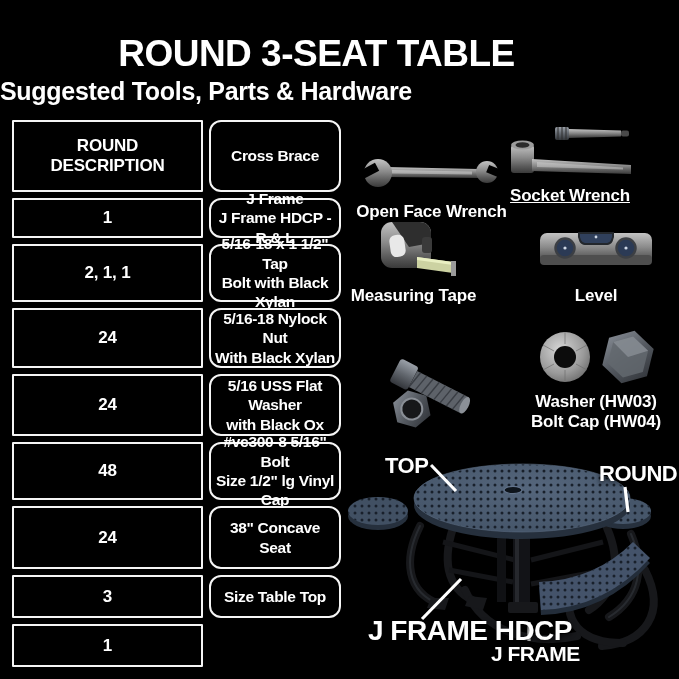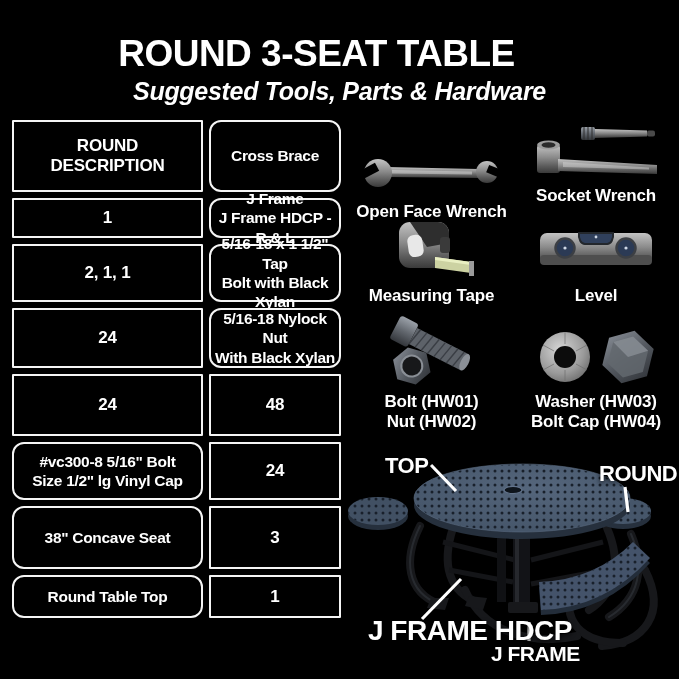--- a/index.html
+++ b/index.html
@@ -8,22 +8,22 @@
     position:relative; width:679px; height:679px; overflow:hidden;
     background:#000; color:#fff;
     font-family:"Liberation Sans", sans-serif; font-weight:700;
   }
   
   .title {
     position:absolute; left:0; top:33px; width:625px; text-align:center;
     font-size:37px; font-weight:800; letter-spacing:-0.5px; color:#fff;padding-left:8px;
   }
   .subtitle {
-    position:absolute; left:0; top:77px; width:679px; text-align:center;
-    font-size:25px; font-weight:800; letter-spacing:-0.3px; color:#fff;font-style:italic;
+    position:absolute; left:0; top:77px; width:679px; 
+    font-size:25px; font-weight:800; letter-spacing:-0.3px; color:#fff;
   }
   
   .parts-table {
     position:absolute; left:12px; top:120px;
     display:grid; grid-template-columns:191px 132px;
     grid-template-rows:72px 40px 58px 60px 62px 58px 63px 43px 43px;
     gap:6px;
   }
   .cell {
     background:#000; border:2px solid #f5f5f5; border-radius:1px;
@@ -37,22 +37,22 @@
   .tool {
     position:absolute; display:flex; flex-direction:column;
     align-items:center; justify-content:flex-end;
   }
   .tool .art { display:flex; align-items:center; justify-content:center; }
   .tool .lbl {
     margin-top:3px; font-size:17px; font-weight:800; letter-spacing:-0.2px;
     text-align:center; line-height:1.18; color:#fff;
   }
   #tool-ofw  { left:350px; top:138px; width:163px; height:84px; }
-  #tool-sw   { left:513px; top:118px; width:166px; height:88px; }
-  #tool-mt   { left:350px; top:216px; width:163px; height:90px; }
+  #tool-sw   { left:487px; top:118px; width:166px; height:88px;text-decoration:underline; }
+  #tool-mt   { left:332px; top:216px; width:163px; height:90px; }
   #tool-lv   { left:513px; top:216px; width:166px; height:90px;gap:8px; }
   #tool-bn   { left:350px; top:312px; width:163px; height:120px; }
   #tool-wc   { left:513px; top:312px; width:166px; height:120px; }
   
   .diagram { position:absolute; left:345px; top:440px; width:334px; height:239px; }
   .diagram svg { position:absolute; left:0; top:0; }
   .dlabel {
     position:absolute; color:#fff; font-weight:800; letter-spacing:-0.5px;
     font-size:22px; text-shadow:0 2px 5px rgba(0,0,0,.9); white-space:nowrap;
   }
@@ -78,30 +78,32 @@
   <div class="cell units">2, 1, 1</div>
 
   <div class="cell desc">5/16-18 x 1 1/2" Tap
 Bolt with Black Xylan</div>
   <div class="cell units">24</div>
 
   <div class="cell desc">5/16-18 Nylock Nut
 With Black Xylan</div>
   <div class="cell units">24</div>
 
+  <div class="cell desc">5/16 USS Flat Washer
+with Black Ox</div>
   <div class="cell units">48</div>
 
   <div class="cell desc">#vc300-8 5/16" Bolt
 Size 1/2" lg Vinyl Cap</div>
   <div class="cell units">24</div>
 
   <div class="cell desc">38" Concave Seat</div>
   <div class="cell units">3</div>
 
-  <div class="cell desc">Round Table Top</div>
+  <div class="cell desc">Size Table Top</div>
   <div class="cell units">1</div>
 </div>
 
 <svg width="0" height="0" style="position:absolute">
   <defs>
     <linearGradient id="metal" x1="0" y1="0" x2="0" y2="1">
       <stop offset="0" stop-color="#c3c3c3"></stop>
         <stop offset="0.45" stop-color="#8a8a8a"></stop>
       <stop offset="0.75" stop-color="#5c5c5c"></stop>
         <stop offset="1" stop-color="#3a3a3a"></stop>
@@ -216,24 +218,20 @@
         </g>
         <ellipse cx="94" cy="25" rx="4" ry="9" fill="#8b9097"></ellipse>
       </g>
       <g transform="rotate(-12 36 52)">
         <polygon points="36,32 53,41 53,61 36,70 19,61 19,41" fill="url(#capg)"></polygon>
         <circle cx="36" cy="51" r="10.5" fill="#17181a"></circle>
         <circle cx="36" cy="51" r="10.5" fill="none" stroke="#8a8f96" stroke-width="2"></circle>
       </g>
     </svg>
   </span>
-  <span class="lbl">
-    <span>Bolt (HW01)</span><br>
-    <span>Nut (HW02)</span>
-  </span>
 </div>
 
 <div class="tool" id="tool-wc">
   <span class="art">
     <svg width="134" height="62" viewBox="0 0 134 62">
       <circle cx="36" cy="30" r="25" fill="url(#washerg)"></circle>
       <g stroke="#6f6f6f" stroke-width="1" opacity="0.7">
         <line x1="36" y1="5" x2="36" y2="17"></line>
           <line x1="14" y1="18" x2="25" y2="24"></line>
         <line x1="14" y1="43" x2="25" y2="37"></line>

